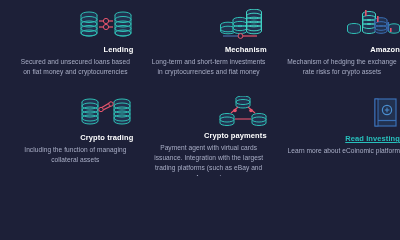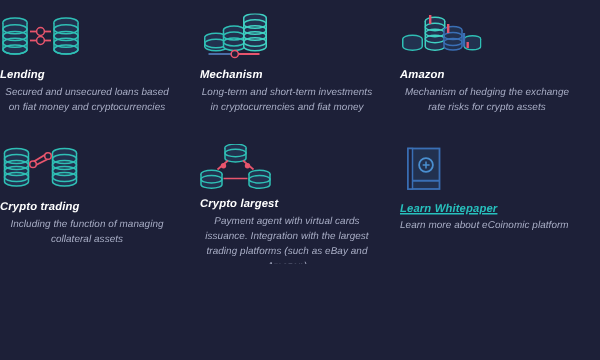--- a/index.html
+++ b/index.html
@@ -16,25 +16,24 @@
   #features-grid {
     display: grid;
     grid-template-columns: 1fr 1fr 1fr;
     grid-template-rows: 88px 88px;
     width: 400px;
     height: 176px;
   }
   .feature-card {
     display: flex;
     flex-direction: column;
-    align-items: flex-start;
+    align-items: flex-end;
     justify-content: flex-start;
     padding-top: 8px;
     box-sizing: border-box;
-    font-style: italic;
   }
   .icon-wrap {
     height: 34px;
     display: flex;
     align-items: center;
     justify-content: center;
     margin-bottom: 4px;
   }
   .card-title {
     font-size: 7.5px;
@@ -211,31 +210,31 @@
           <path d="M33 20 v7 a7 2.5 0 0 0 14 0 v-7"></path>
           <ellipse cx="40" cy="23.5" rx="7" ry="2.5" fill="none"></ellipse>
         </g>
         <line x1="12" y1="17" x2="19" y2="11" stroke="#e8556d" stroke-width="1.1"></line>
         <line x1="29" y1="11" x2="36" y2="17" stroke="#e8556d" stroke-width="1.1"></line>
         <line x1="16" y1="23" x2="32" y2="23" stroke="#e8556d" stroke-width="1.1"></line>
         <circle cx="16" cy="14.5" r="1.8" fill="#e8556d"></circle>
         <circle cx="32" cy="14.5" r="1.8" fill="#e8556d"></circle>
       </svg>
     </div>
-    <div class="card-title">Crypto largest</div>
+    <div class="card-title">Crypto payments</div>
     <div class="card-desc">Payment agent with virtual cards issuance. Integration with the largest trading platforms (such as eBay and Amazon)</div>
   </div>
 
   <div class="feature-card">
     <div class="icon-wrap">
       <svg width="30" height="32" viewBox="0 0 30 32">
         <rect x="5" y="2" width="21" height="27" fill="#22314f" stroke="#3a6fb5" stroke-width="1.2"></rect>
         <rect x="5" y="2" width="3" height="27" fill="#1d2038" stroke="#3a6fb5" stroke-width="1"></rect>
         <line x1="8" y1="23.5" x2="26" y2="23.5" stroke="#3a6fb5" stroke-width="1.2"></line>
         <circle cx="17" cy="13" r="4.6" fill="none" stroke="#4a8fd0" stroke-width="1.2"></circle>
         <path d="M19.4 13 h-4.6 M17 10.6 v4.8" stroke="#4a8fd0" stroke-width="1"></path>
       </svg>
     </div>
-    <a class="card-link">Learn Whitepaper</a>
+    <a class="card-link">Read Investing</a>
     <div class="card-desc">Learn more about eCoinomic platform</div>
   </div>
 
 </div>
 
 </body></html>

